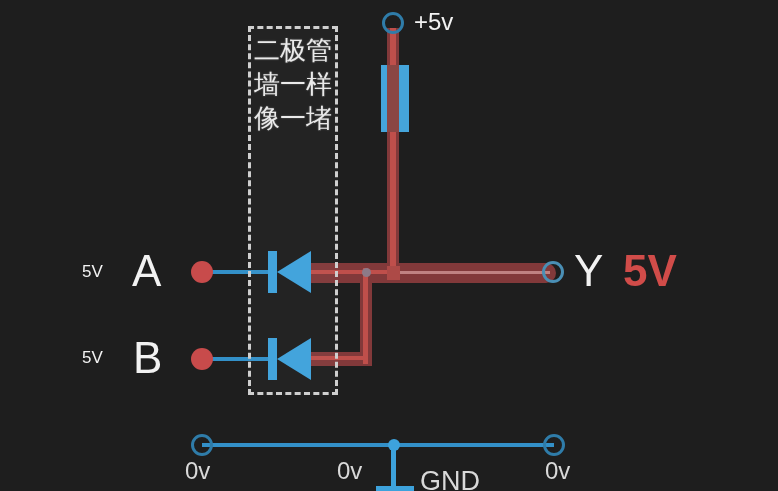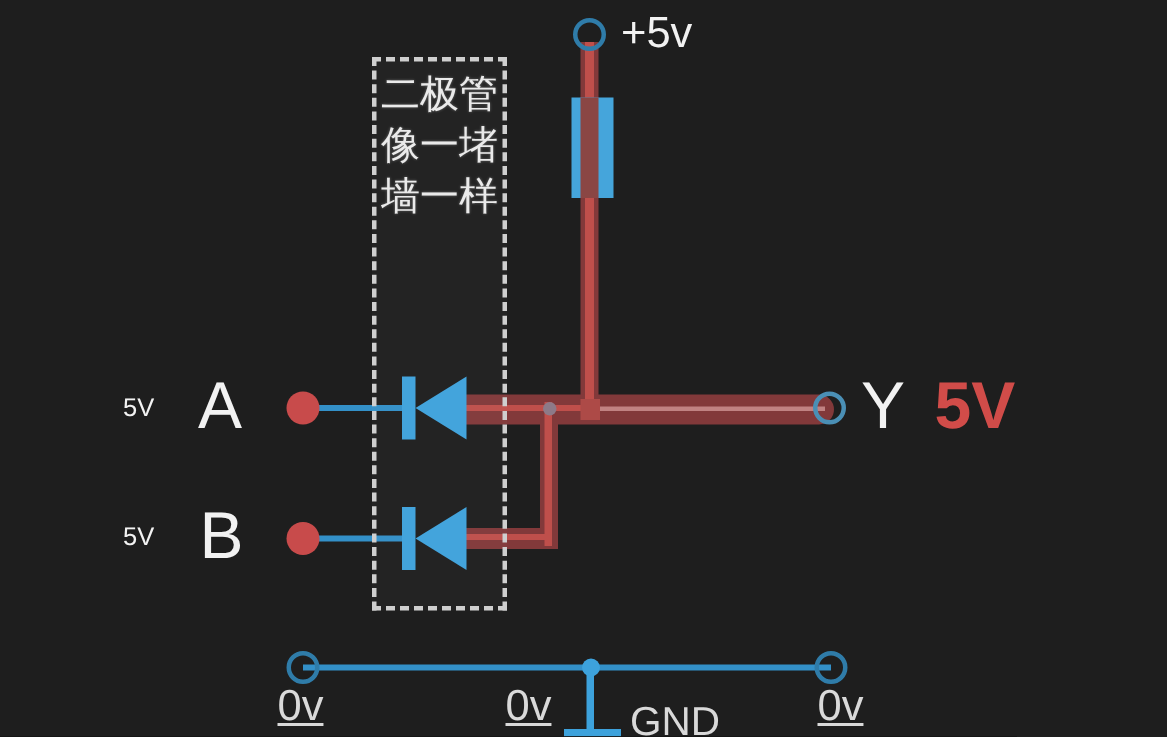--- a/index.html
+++ b/index.html
@@ -45,24 +45,24 @@
     z-index:6;
     display:flex;flex-direction:column;align-items:center;
     padding-top:4px;
   }
   .anno-line{
     color:#eaeaea;font-size:26px;line-height:34px;white-space:nowrap;
     text-shadow:0 0 2px rgba(255,255,255,0.35);
   }
   
   .t-white{color:#f2f2f2;z-index:6;}
-  .t-gray{color:#d9d9d9;z-index:6;text-decoration:underline;}
+  .t-gray{color:#d9d9d9;z-index:6;}
   .t-red{color:#d14c49;z-index:6;font-weight:bold;}
   .fs17{font-size:17px;line-height:20px;}
-  .fs24{font-size:29px;line-height:28px;text-align:right;}
+  .fs24{font-size:24px;line-height:28px;text-align:right;}
   .fs27{font-size:27px;line-height:30px;}
   .fs44{font-size:44px;line-height:46px;}
 </style>
 </head>
 <body>
 
 <div id="stage">
 
   <div class="abs band" style="left:387px;top:28px;width:12px;height:245px;"></div>
   <div class="abs core" style="left:390px;top:28px;width:6px;height:245px;"></div>
@@ -97,24 +97,24 @@
   <div class="abs cathode-bar" style="left:268px;top:251px;"></div>
   <div class="abs diode-tri" style="left:277px;top:251px;"></div>
 
   <div class="abs t-white fs17" style="left:82px;top:348px;">5V</div>
   <div class="abs t-white fs44" style="left:133px;top:335px;">B</div>
   <div class="abs dot-red" style="left:191px;top:348px;"></div>
   <div class="abs bwire" style="left:208px;top:357px;width:62px;height:4px;"></div>
   <div class="abs cathode-bar" style="left:268px;top:338px;"></div>
   <div class="abs diode-tri" style="left:277px;top:338px;"></div>
 
-  <div class="abs anno-box" style="left:248px;top:38px;width:90px;height:369px;">
+  <div class="abs anno-box" style="left:248px;top:26px;width:90px;height:369px;">
     <div class="anno-line">二极管</div>
+    <div class="anno-line">墙一样</div>
     <div class="anno-line">像一堵</div>
-    <div class="anno-line">墙一样</div>
   </div>
 
   <div class="abs terminal" style="left:542px;top:261px;border-color:#4a8fb5;"></div>
   <div class="abs t-white fs44" style="left:574px;top:248px;">Y</div>
   <div class="abs t-red fs44" style="left:623px;top:248px;">5V</div>
 
   <div class="abs bwire" style="left:202px;top:443px;width:352px;height:4px;"></div>
   <div class="abs terminal" style="left:191px;top:434px;"></div>
   <div class="abs terminal" style="left:543px;top:434px;"></div>
   <div class="abs dot-blue" style="left:388px;top:439px;"></div>

